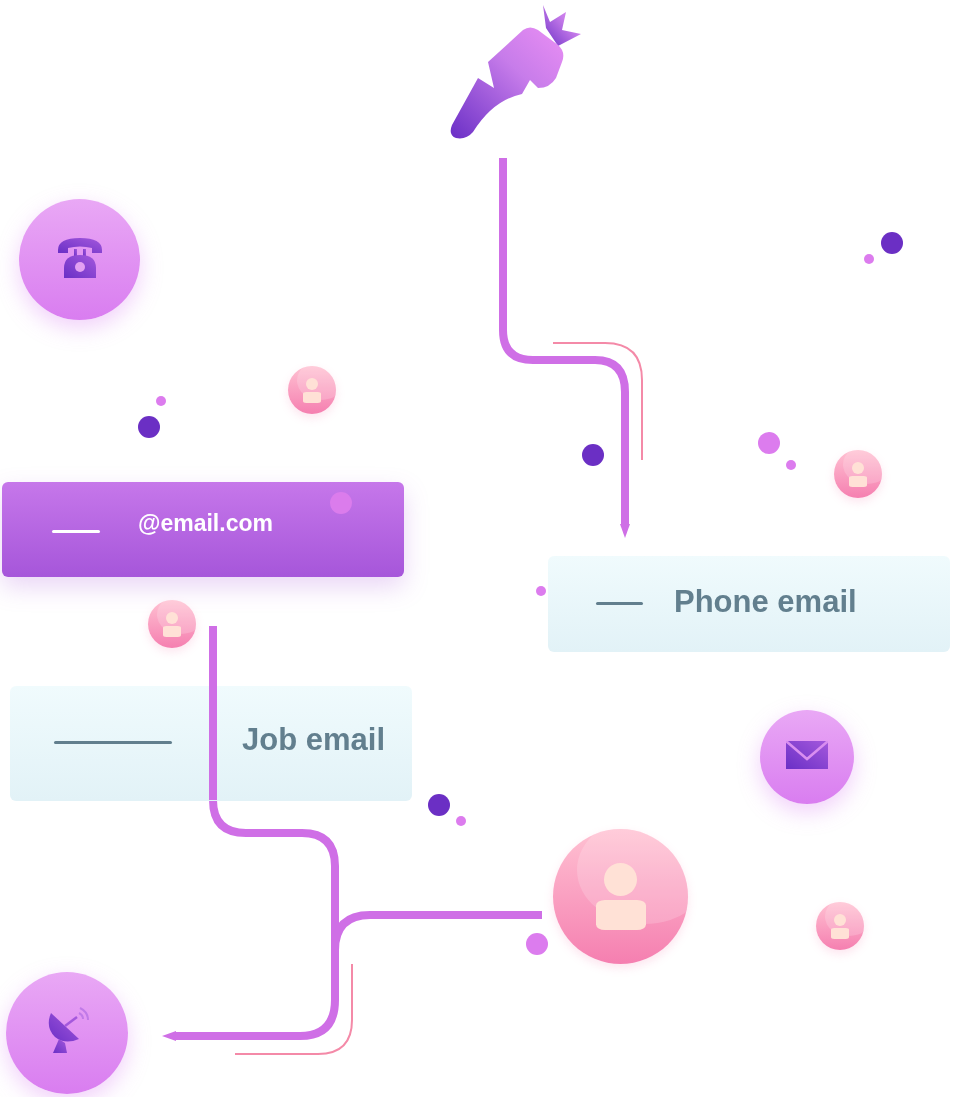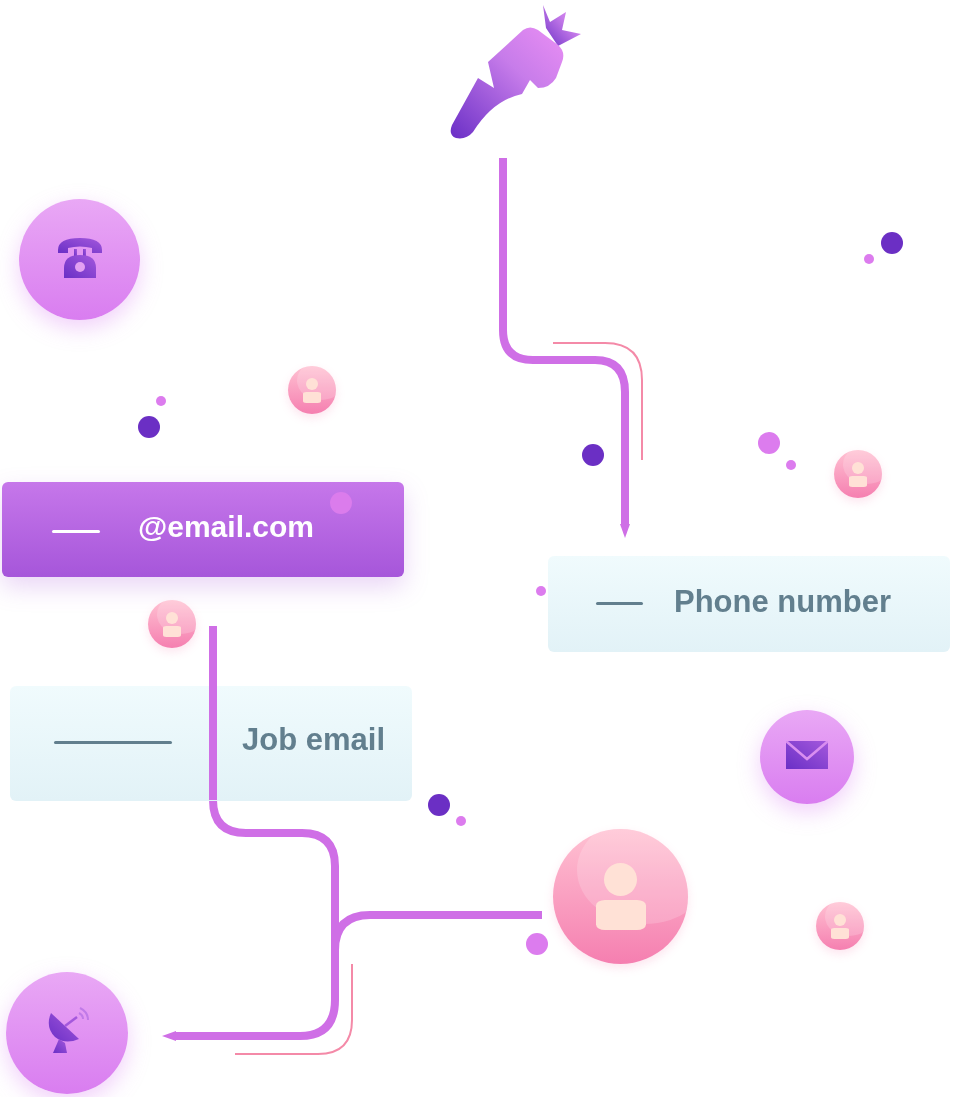--- a/index.html
+++ b/index.html
@@ -123,27 +123,27 @@
       <line x1="22" y1="19" x2="34" y2="10" stroke="#a458dc" stroke-width="2.5"></line>
       <path d="M36 6 Q40 8 40 12" fill="none" stroke="#c07ae8" stroke-width="2"></path>
       <path d="M37 1 Q45 5 45 13" fill="none" stroke="#c07ae8" stroke-width="2"></path>
       <path d="M10 46 L16 32 L22 36 L24 46 Z" fill="url(#sg)"></path>
     </svg>
   </span>
 </div>
 
 <div class="field field-email" style="left:2px; top:482px; width:402px; height:95px;">
   <div class="dash" style="left:50px; top:48px; width:48px; background:#ffffff;"></div>
-  <span class="field-text" style="left:136px; top:28px; font-size:30px; color:#ffffff;">@email.com</span>
+  <span class="field-text" style="left:136px; top:28px; font-size:23px; color:#ffffff;">@email.com</span>
   <div class="dot" style="left:328px; top:10px; width:22px; height:22px; background:#db7cec;"></div>
 </div>
 
 <div class="field field-light" style="left:548px; top:556px; width:402px; height:96px;">
   <div class="dash" style="left:48px; top:46px; width:47px; background:#627f8e;"></div>
-  <span class="field-text" style="left:126px; top:28px; font-size:31px; color:#627f8e;">Phone number</span>
+  <span class="field-text" style="left:126px; top:28px; font-size:31px; color:#627f8e;">Phone email</span>
 </div>
 
 <div class="field field-light" style="left:10px; top:686px; width:402px; height:115px; z-index:0;">
   <div class="dash" style="left:44px; top:55px; width:118px; background:#627f8e;"></div>
   <span class="field-text" style="left:232px; top:36px; font-size:31px; color:#627f8e;">Job email</span>
 </div>
 
 <svg class="connectors" width="954" height="1097" style="z-index:1">
   <path d="M213 680 V800" fill="none" stroke="#cf6fe6" stroke-width="8"></path>
 </svg>

